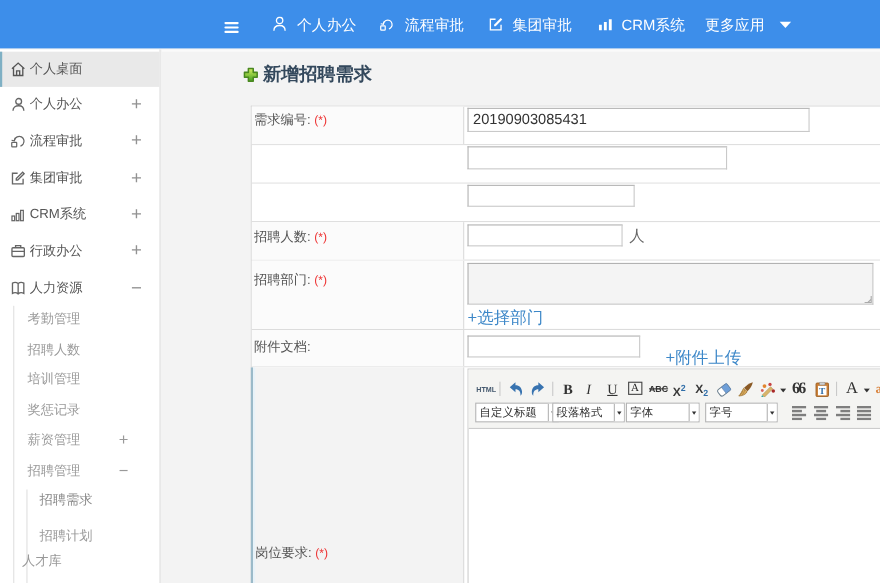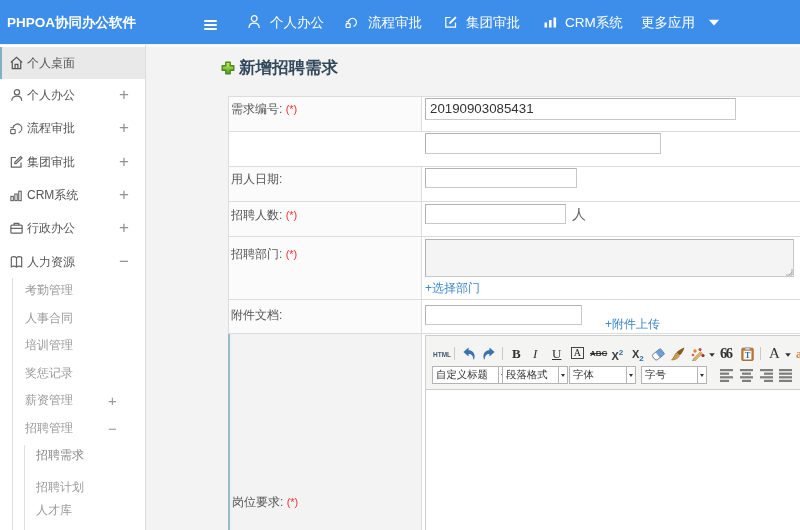--- a/index.html
+++ b/index.html
@@ -30,39 +30,38 @@
 #title .t { position:absolute; left:21px; top:0px; font-size:16.5px; font-weight:bold; color:#33485c; white-space:nowrap; }
 
 
 #ftab { position:absolute; left:81px; top:49px; width:575px; border-top:1px solid #dcdcdc; border-left:1px solid #dcdcdc; }
 .frow { position:relative; width:100%; border-bottom:1px solid #dcdcdc; background:#fff; }
 .lcell { position:absolute; left:0; top:0; bottom:0; width:193px; border-right:1px solid #dcdcdc; background:#fbfbfb; }
 .lcell .lab { position:absolute; left:2px; font-size:12px; color:#555; line-height:14px; white-space:nowrap; }
 .req { color:#e33; font-size:11px; }
 .icell { position:absolute; left:194px; top:0; right:0; bottom:0; }
 .inp { position:absolute; left:2px; border:1px solid; border-color:#b2b2b2 #c9c9c9 #c9c9c9 #b2b2b2; background:#fff; font-size:13.3px; color:#333; font-family:"Liberation Sans",sans-serif; padding:0 4px; line-height:20px; }
-.lnk { color:#3c87c8; font-size:12px; text-decoration:none; }
+.lnk { color:#3c87c8; font-size:15px; text-decoration:none; }
 
 
 #editor { position:absolute; left:2px; top:1px; width:420px; height:326px; border:1px solid #cecece; background:#fff; }
 #tbar { position:absolute; left:0; top:0; width:100%; height:54px; background:#f4f4f2; border-bottom:1px solid #ccc; }
 .trow { position:absolute; left:0; width:100%; }
 .ti { position:absolute; top:0; }
 .tserif { font-family:"Liberation Serif", serif; font-size:13px; color:#333; line-height:15px; }
 .tsep { position:absolute; top:1px; width:1px; height:13px; background:#c9c9c9; }
 .tsel { position:absolute; top:1px; height:18px; background:#fff; border:1px solid #b4b4b4; }
 .tsel span { position:absolute; left:3px; top:0.5px; font-size:10.4px; color:#333; white-space:nowrap; }
 .tsel i { position:absolute; right:0; top:0; bottom:0; width:9px; border-left:1px solid #b4b4b4; background:#fff; }
 .tsel i:after { content:""; position:absolute; left:1.5px; top:7px; border-left:2.8px solid transparent; border-right:2.8px solid transparent; border-top:3.5px solid #333; }
 </style>
 </head>
 <body>
 
 <div id="hdr">
-  <div class="logo">PHPOA协同办公软件</div>
   <div class="bars">
       <div></div>
       <div></div>
       <div></div>
     </div>
   <svg class="icn" style="left:248px;" width="12" height="14" viewBox="0 0 12 14" fill="none" stroke="#fff" stroke-width="1.2">
       <circle cx="6.2" cy="3.6" r="2.9"></circle>
       <path d="M1 13 C1 9.8 3.2 8.2 6.2 8.2 C9.2 8.2 11.2 9.8 11.2 13"></path>
     </svg>
   <div class="nav" style="left:270px;">个人办公</div>
@@ -144,29 +143,29 @@
   </div>
   <div class="sitem" style="top:200.1px;">
     <svg width="15" height="15" viewBox="0 0 16 16" fill="none" stroke="#666" stroke-width="1.3">
         <path d="M8 3.5 C6.5 2.2 4 2.2 2.5 3 L2.5 13 C4 12.2 6.5 12.2 8 13.5 C9.5 12.2 12 12.2 13.5 13 L13.5 3 C12 2.2 9.5 2.2 8 3.5 L8 13.5"></path>
       </svg>
     <span class="txt">人力资源</span>
       <span class="pm">−</span>
   </div>
   <div class="gline" style="left:12px; top:233px; height:252px;"></div>
   <div class="sub" style="top:245px;text-align:center;">考勤管理</div>
-  <div class="sub" style="top:272.5px;">人事合同</div>
+  <div class="sub" style="top:272.5px;">招聘人数</div>
   <div class="sub" style="top:300px;">培训管理</div>
   <div class="sub" style="top:327.5px;">奖惩记录</div>
   <div class="sub" style="top:355px;text-align:right;">薪资管理<span class="pm">+</span></div>
   <div class="sub" style="top:382.5px;">招聘管理<span class="pm">−</span></div>
   <div class="gline" style="left:24px; top:400px; height:85px;"></div>
   <div class="sub" style="left:36px; top:410px; color:#888;">招聘需求</div>
   <div class="sub" style="left:36px; top:442px; color:#999;">招聘计划</div>
-  <div class="sub" style="left:36px; top:465px; color:#999;">人才库</div>
+  <div class="sub" style="left:20px; top:465px; color:#999;">人才库</div>
 </div>
 
 <div id="content">
   <div id="title">
     <svg width="14" height="14" viewBox="0 0 14 14" style="position:absolute; left:3px; top:4px;">
       <defs>
           <linearGradient id="gp" x1="0" y1="0" x2="0" y2="1">
             <stop offset="0" stop-color="#d8ef62"></stop>
             <stop offset="0.5" stop-color="#8cc83e"></stop>
             <stop offset="1" stop-color="#48a028"></stop>
@@ -185,23 +184,20 @@
       <div class="icell">
           <div class="inp" style="top:1px; width:311px; height:22px;">20190903085431</div>
         </div>
     </div>
     <div class="frow" style="height:35px;">
       <div class="icell">
           <div class="inp" style="top:1px; width:236px; height:21px;"></div>
         </div>
     </div>
     <div class="frow" style="height:35px;">
-      <div class="lcell">
-          <span class="lab" style="top:5px;">用人日期:</span>
-        </div>
       <div class="icell">
           <div class="inp" style="top:1px; width:152px; height:20px;"></div>
         </div>
     </div>
     <div class="frow" style="height:35px;">
       <div class="lcell">
           <span class="lab" style="top:5.5px;">招聘人数: <span class="req">(*)</span></span>
         </div>
       <div class="icell">
           <div class="inp" style="top:2px; width:141px; height:20px;"></div>

